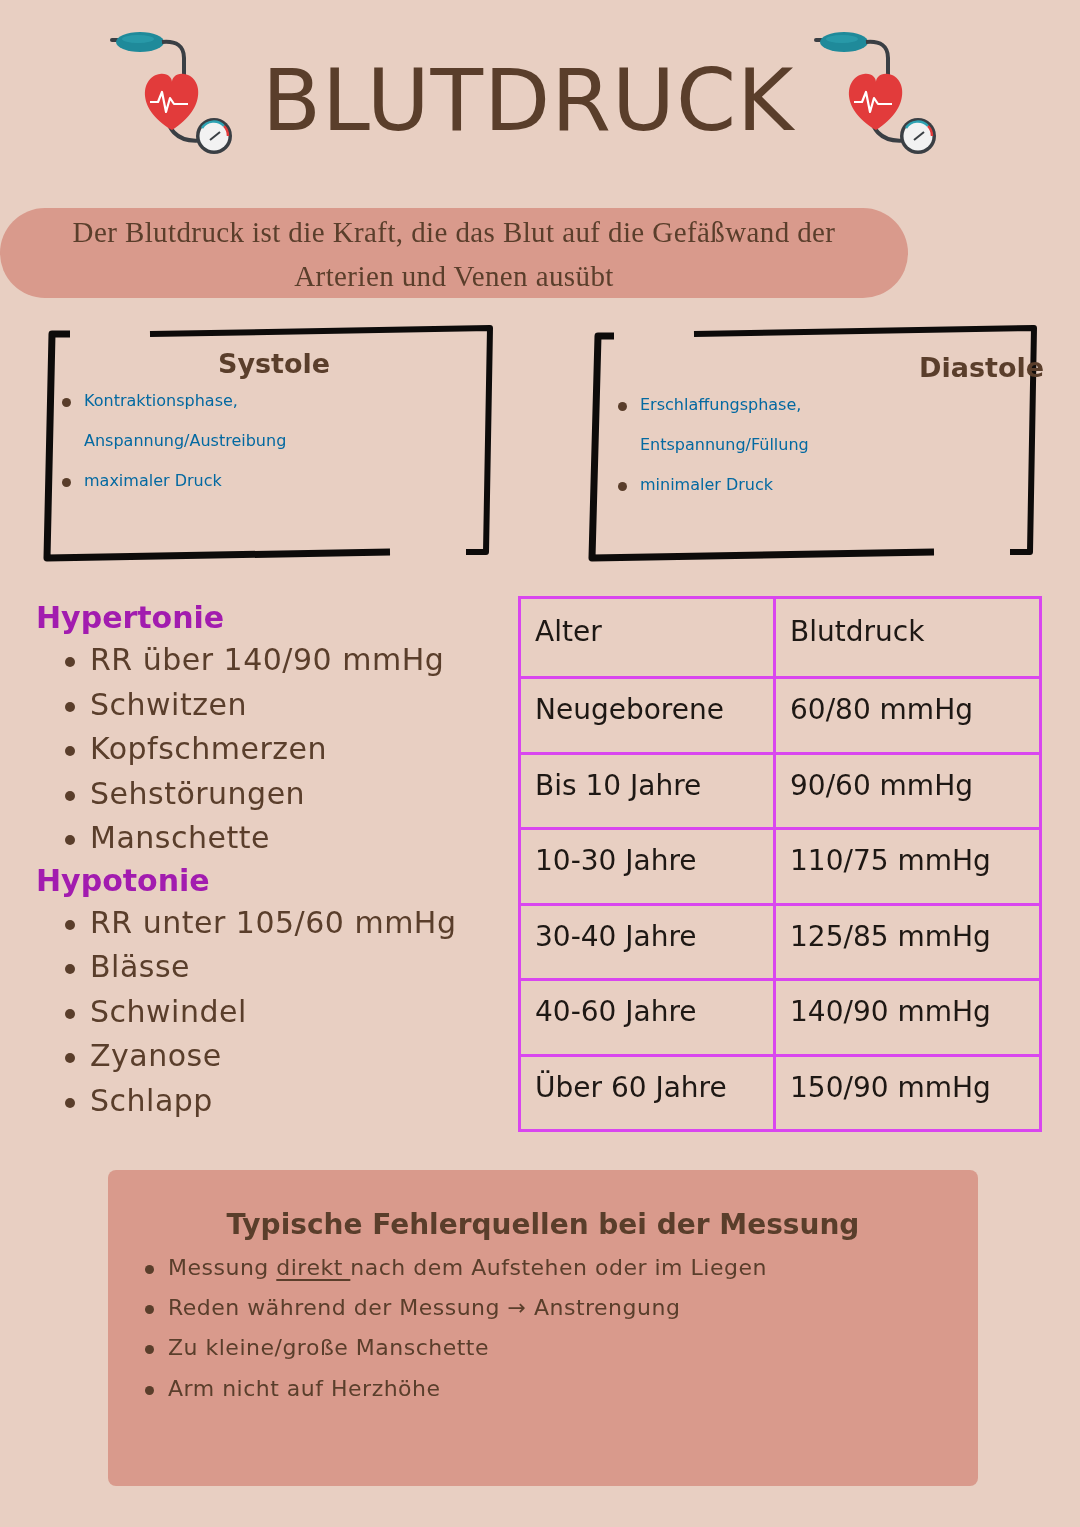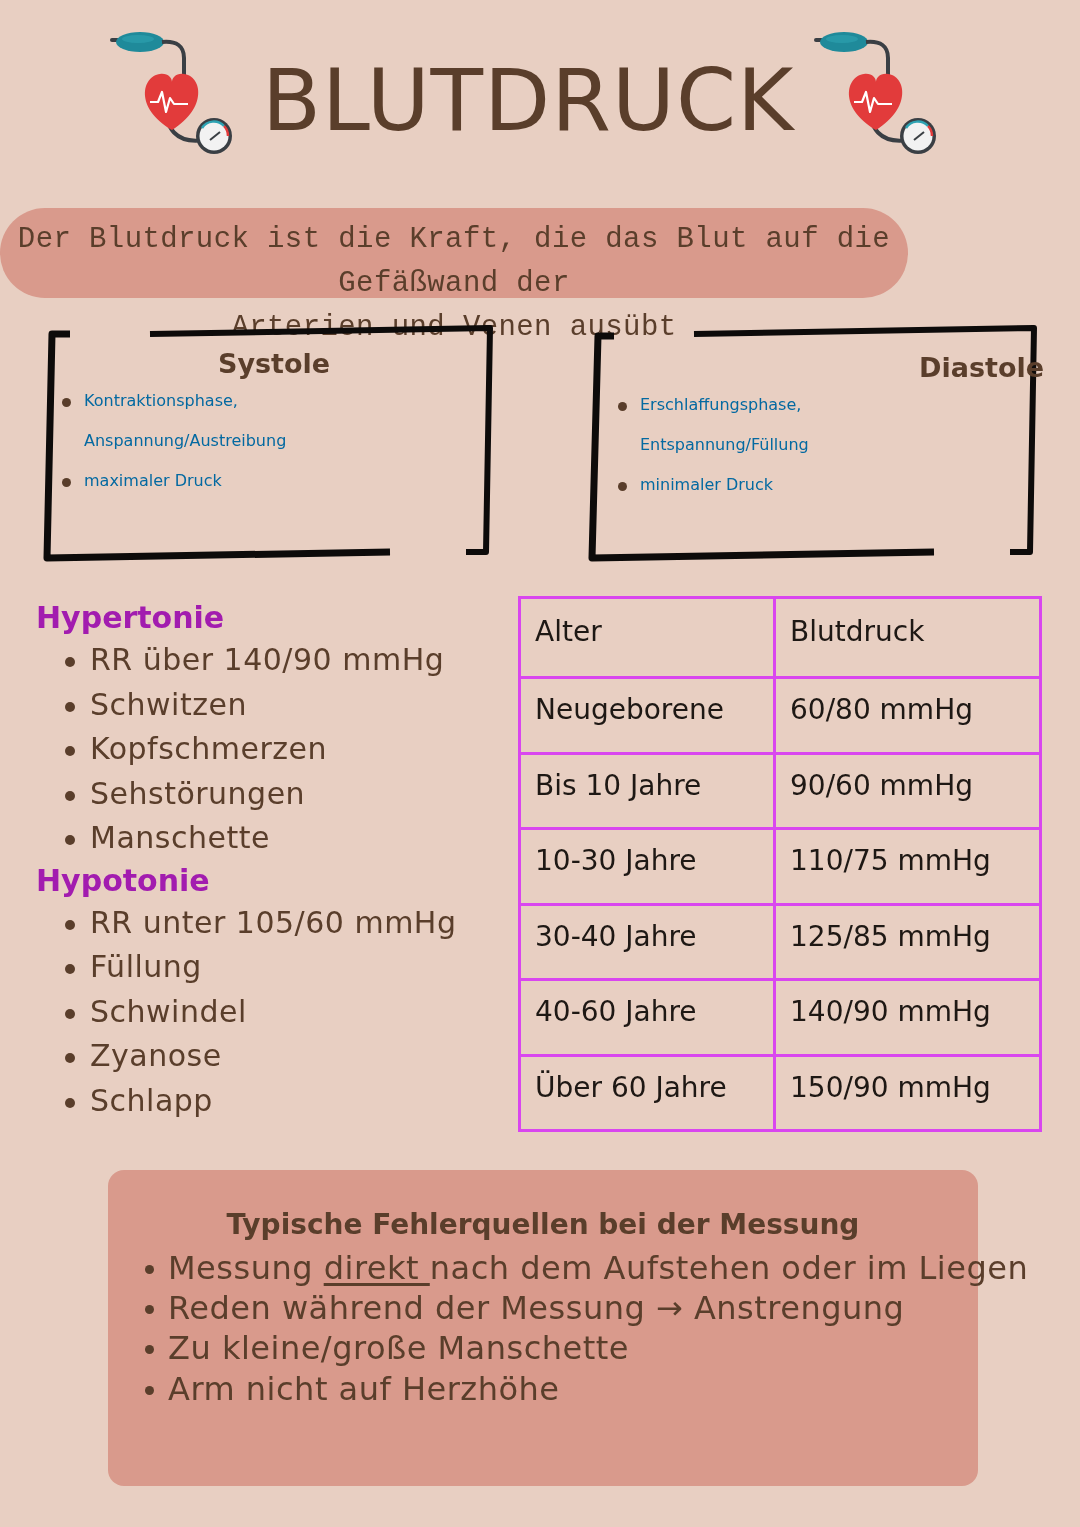--- a/index.html
+++ b/index.html
@@ -26,23 +26,23 @@
     .bp-icon.right { left: 808px; top: 28px; }
 
     
     .definition {
       left: 0; top: 208px; width: 908px; height: 90px;
       background: #d99a8c;
       border-radius: 45px;
       text-align: center;
       font-size: 29px;
       line-height: 44px;
-      padding-top: 10px;
+      padding-top: 2px;
       color: #5a3e2b;
-      font-family: Liberation Mono, monospace;
+      font-family: Liberation Serif, serif;
       letter-spacing: 0.4px;
     }
 
     
     .sketch-box { width: 460px; height: 240px; }
     .sketch-box svg { position: absolute; left: 0; top: 0; }
     .box-content { position: absolute; left: 0; top: 0; width: 100%; }
     .box-title {
       text-align: center; font-weight: bold; font-size: 27px;
       color: #5a3e2b;
@@ -79,30 +79,30 @@
       height: 75.5px;
       padding-top: 14px;
     }
     .bp-table tr:first-child td { height: 80px; padding-top: 16px; }
     .bp-table td.col-age { width: 255px; }
 
     
     .errors {
       left: 108px; top: 1170px; width: 870px; height: 316px;
       background: #d99a8c;
-      border-radius: 16px;
+      border-radius: 8px;
     }
     .errors-title {
       position: absolute; left: 0; top: 38px; width: 100%;
       text-align: center; font-weight: bold; font-size: 28px; color: #5a3e2b;
       padding-left: 0;
     }
     .errors-list {
       position: absolute; left: 34px; top: 78px;
-      list-style: none; font-size: 32px; line-height: 40.2px; color: #5a3e2b;
+      list-style: none; font-size: 22px; line-height: 40.2px; color: #5a3e2b;
       letter-spacing: 0.5px;
     }
     .errors-list li { position: relative; padding-left: 26px; white-space: nowrap; }
     .errors-list li::before {
       content: ""; position: absolute; left: 3px; top: 17px;
       width: 9px; height: 9px; border-radius: 50%; background: #5a3e2b;
     }
     .underline { text-decoration: underline; text-underline-offset: 4px; }
   </style>
 </head>
@@ -187,21 +187,21 @@
   <ul class="symptom-list">
     <li>RR über 140/90 mmHg</li>
     <li>Schwitzen</li>
     <li>Kopfschmerzen</li>
     <li>Sehstörungen</li>
     <li>Manschette</li>
   </ul>
   <div class="section-heading" style="margin-top:0px;">Hypotonie</div>
   <ul class="symptom-list">
     <li>RR unter 105/60 mmHg</li>
-    <li>Füllung</li>
+    <li>Blässe</li>
     <li>Schwindel</li>
     <li>Zyanose</li>
     <li>Schlapp</li>
   </ul>
 </div>
 
 <table class="abs bp-table">
   <tbody>
       <tr>
     <td class="col-age">Alter</td>

